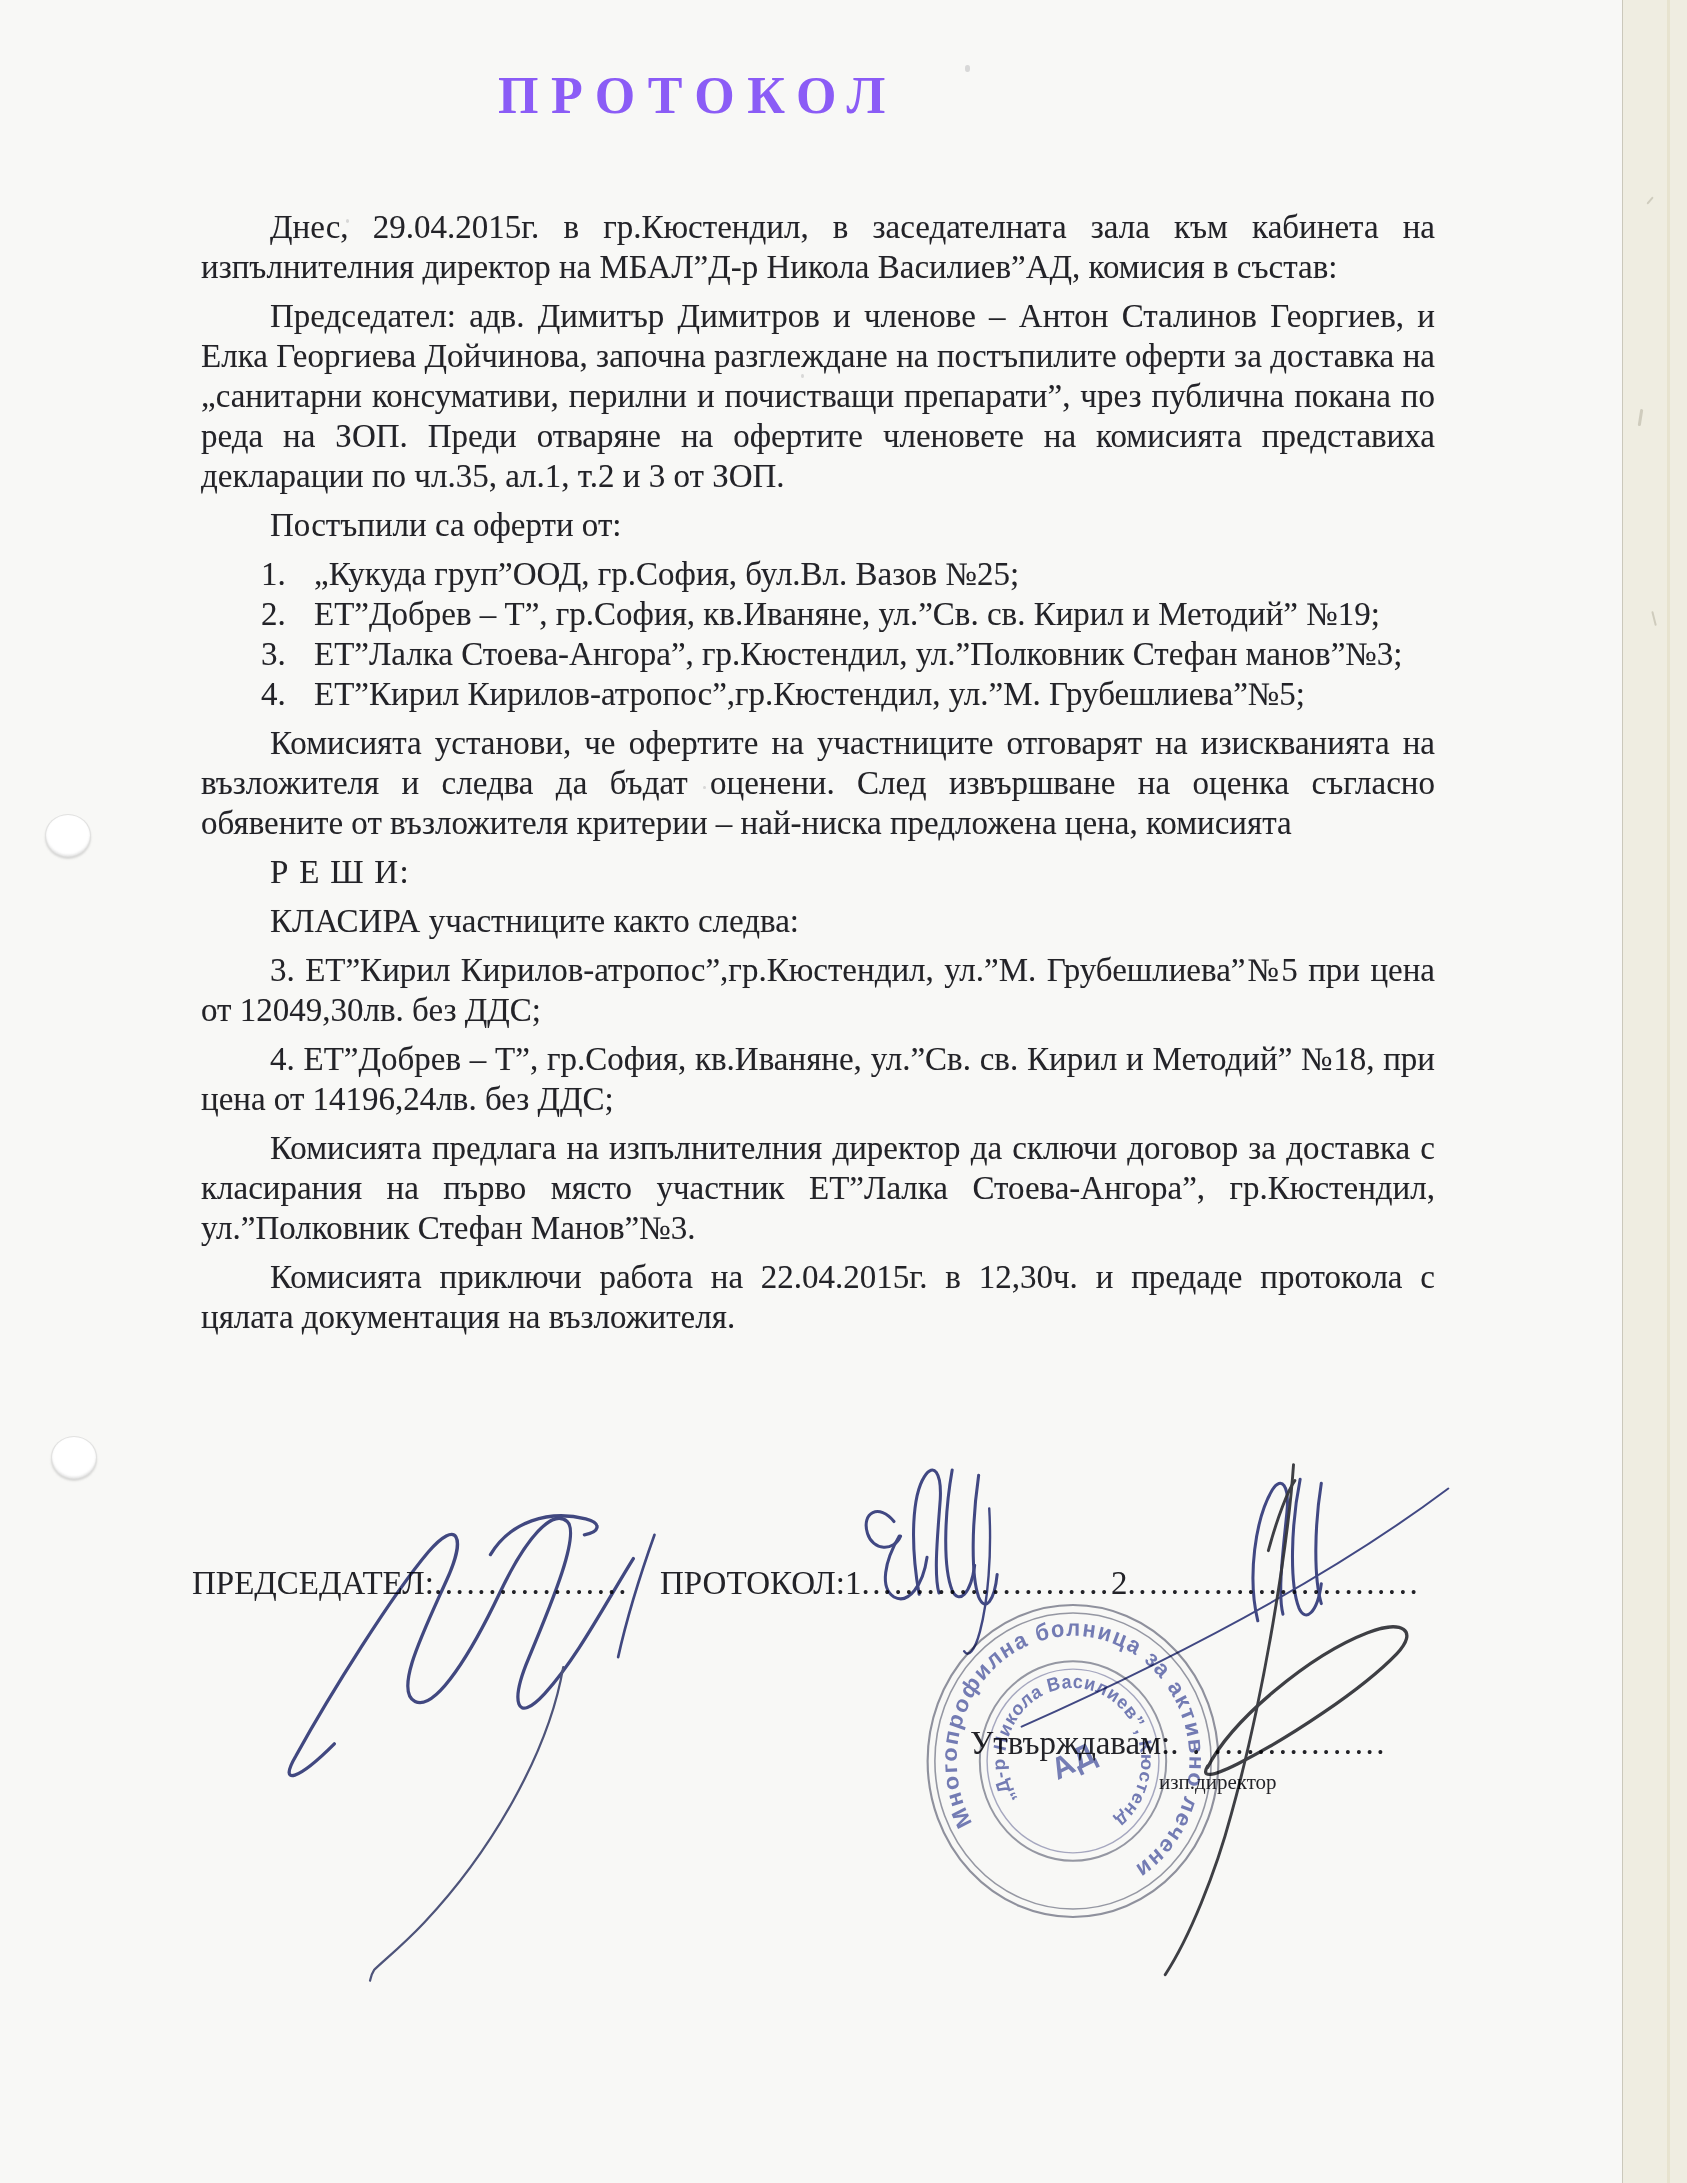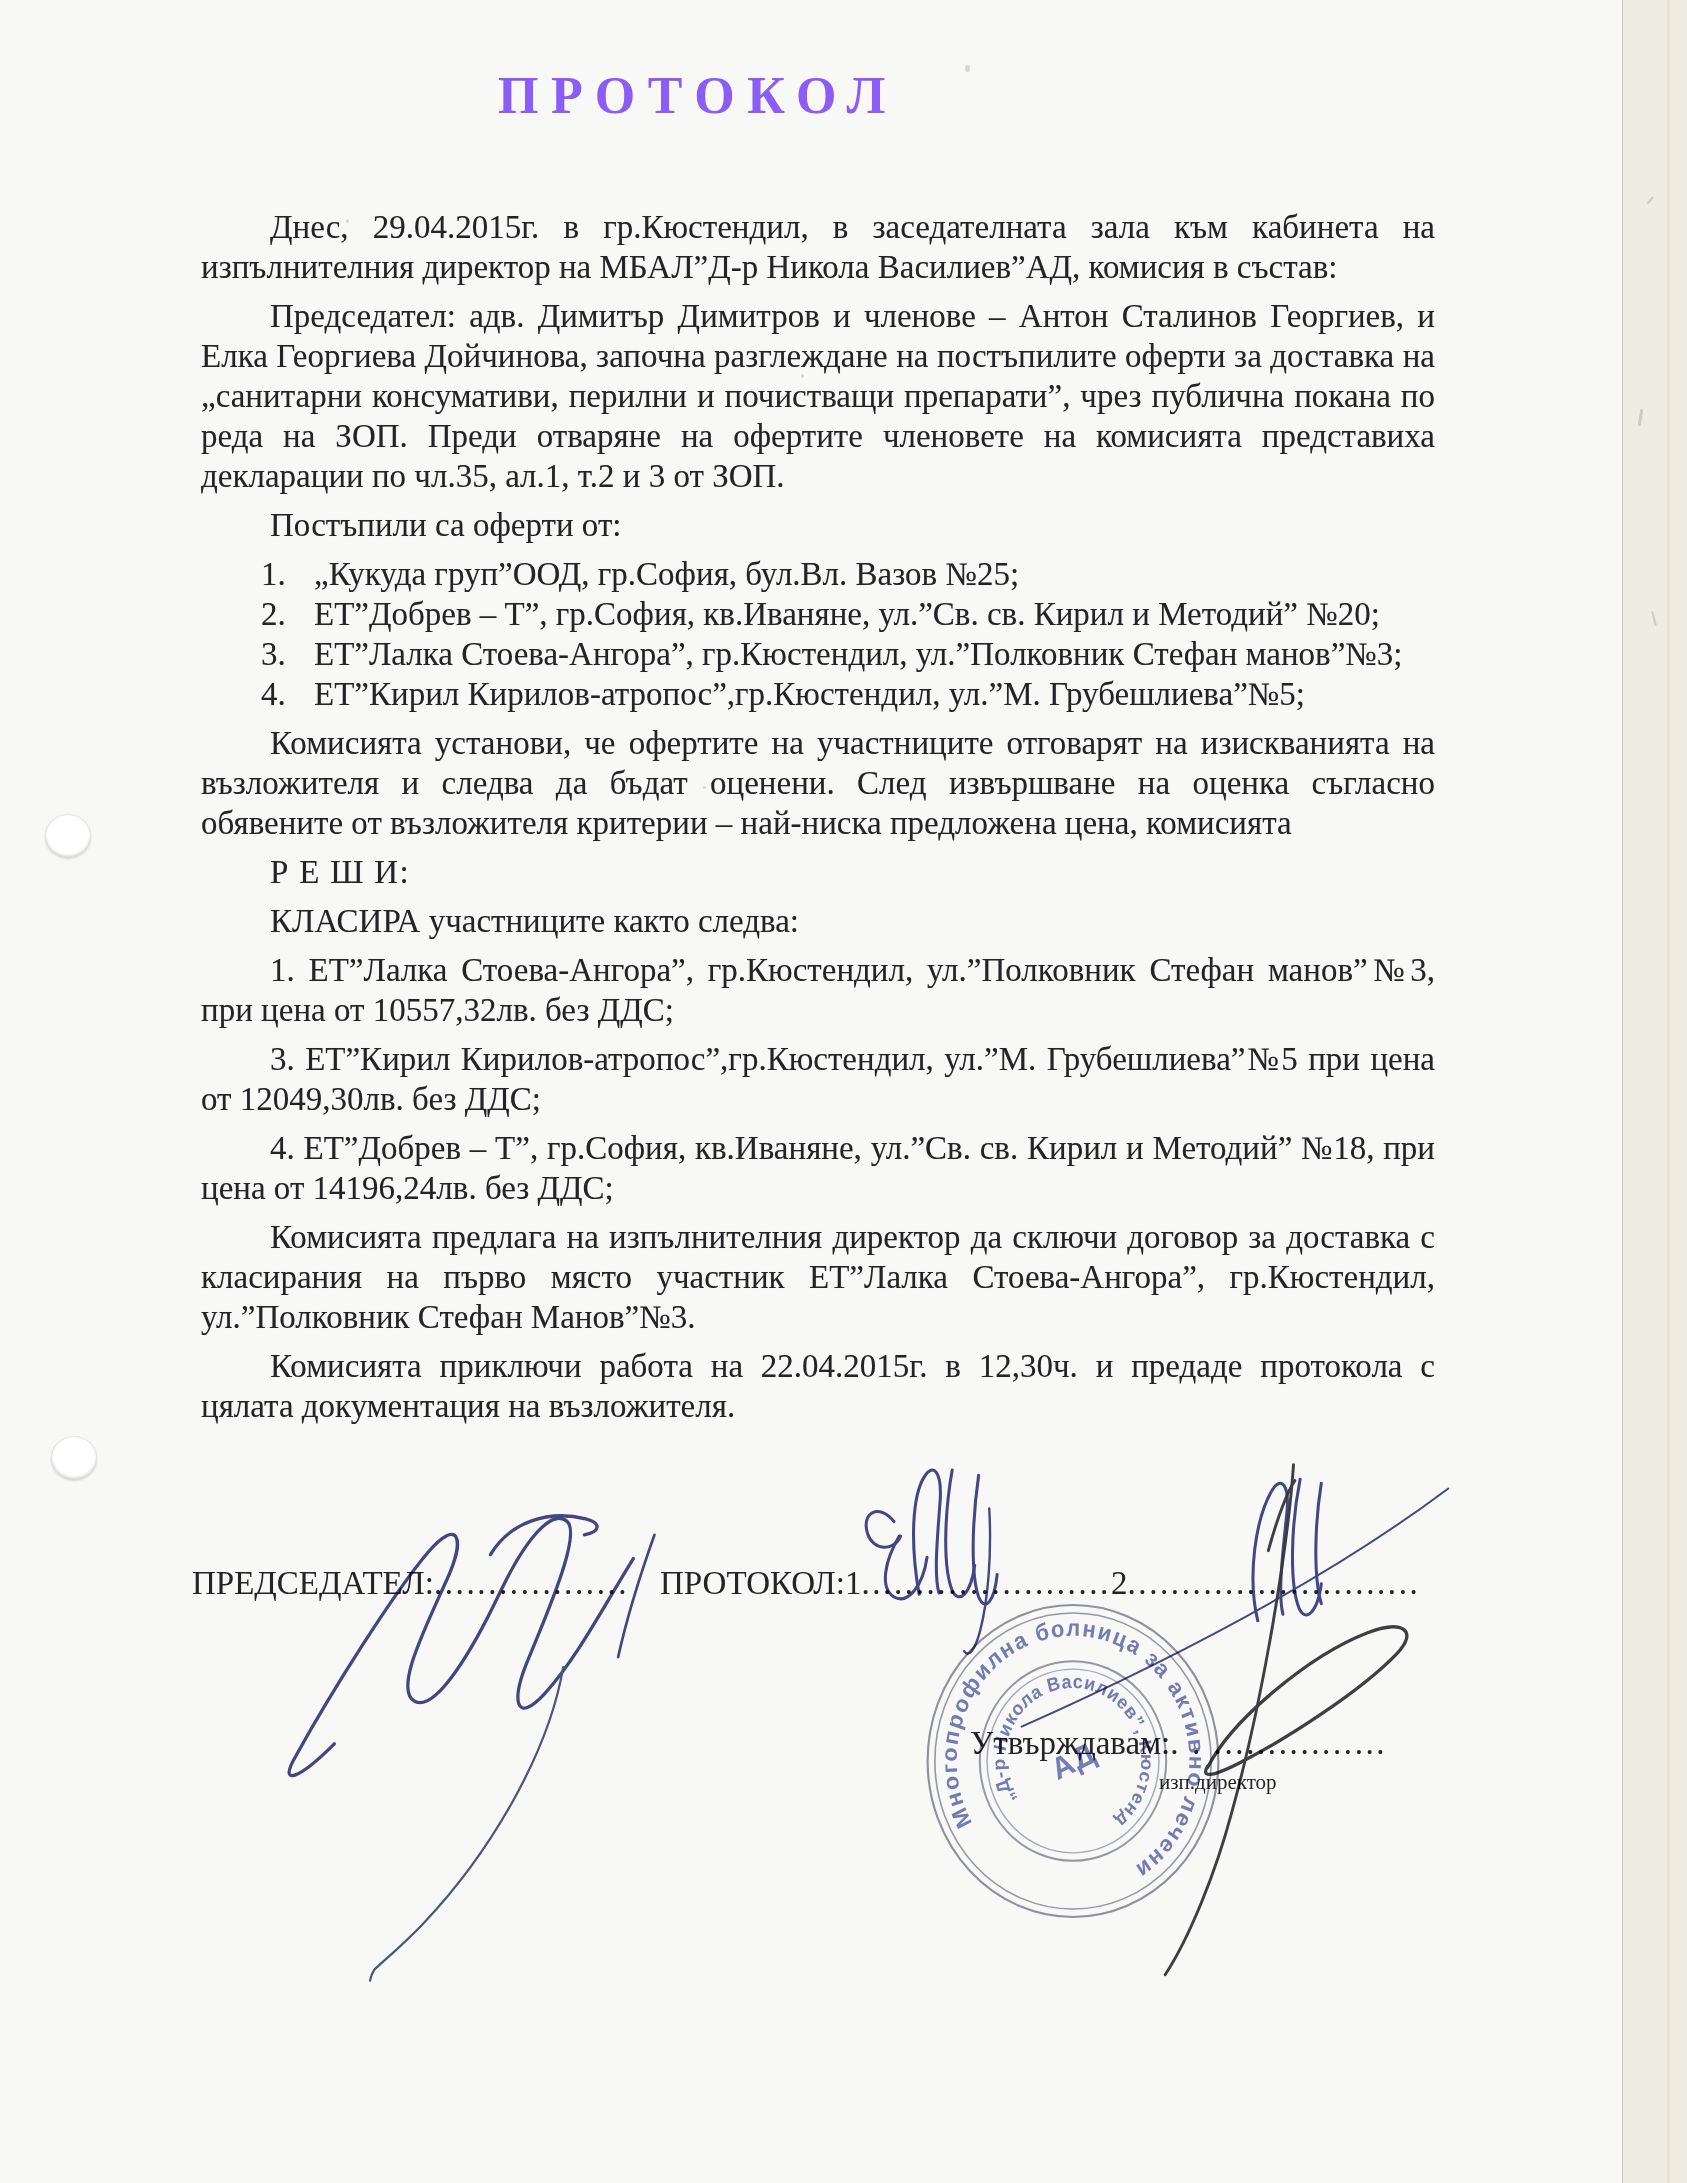--- a/index.html
+++ b/index.html
@@ -93,38 +93,37 @@
     <p class="just ind">Председател: адв. Димитър Димитров и членове – Антон Сталинов Георгиев, и Елка Георгиева Дойчинова, започна разглеждане на постъпилите оферти за доставка на „санитарни консумативи, перилни и почистващи препарати”, чрез публична покана по реда на ЗОП. Преди отваряне на офертите членовете на комисията представиха декларации по чл.35, ал.1, т.2 и 3 от ЗОП.</p>
     <p class="ind">Постъпили са оферти от:</p>
 
     <div class="offers">
       <div class="offer-row">
         <span class="offer-num">1.</span>
         <span class="offer-text">„Кукуда груп”ООД, гр.София, бул.Вл. Вазов №25;</span>
       </div>
       <div class="offer-row">
         <span class="offer-num">2.</span>
-        <span class="offer-text">ЕТ”Добрев – Т”, гр.София, кв.Иваняне, ул.”Св. св. Кирил и Методий” №20;</span>
+        <span class="offer-text">ЕТ”Добрев – Т”, гр.София, кв.Иваняне, ул.”Св. св. Кирил и Методий” №19;</span>
       </div>
       <div class="offer-row">
         <span class="offer-num">3.</span>
         <span class="offer-text">ЕТ”Лалка Стоева-Ангора”, гр.Кюстендил, ул.”Полковник Стефан манов”№3;</span>
       </div>
       <div class="offer-row">
         <span class="offer-num">4.</span>
         <span class="offer-text">ЕТ”Кирил Кирилов-атропос”,гр.Кюстендил, ул.”М. Грубешлиева”№5;</span>
       </div>
     </div>
 
     <p class="just ind">Комисията установи, че офертите на участниците отговарят на изискванията на възложителя и следва да бъдат оценени. След извършване на оценка съгласно обявените от възложителя критерии – най-ниска предложена цена, комисията</p>
 
     <p class="decision">Р Е Ш И:</p>
     <p class="ranking-heading">КЛАСИРА участниците както следва:</p>
 
-    <p class="just ind rank-1">1. ЕТ”Лалка Стоева-Ангора”, гр.Кюстендил, ул.”Полковник Стефан манов”№3, при цена от 10557,32лв. без ДДС;</p>
     <p class="just ind rank-3">3. ЕТ”Кирил Кирилов-атропос”,гр.Кюстендил, ул.”М. Грубешлиева”№5 при цена от 12049,30лв. без ДДС;</p>
     <p class="just ind rank-4">4. ЕТ”Добрев – Т”, гр.София, кв.Иваняне, ул.”Св. св. Кирил и Методий” №18, при цена от 14196,24лв. без ДДС;</p>
 
     <p class="just ind">Комисията предлага на изпълнителния директор да сключи договор за доставка с класирания на първо място участник ЕТ”Лалка Стоева-Ангора”, гр.Кюстендил, ул.”Полковник Стефан Манов”№3.</p>
     <p class="just ind">Комисията приключи работа на 22.04.2015г. в 12,30ч. и предаде протокола с цялата документация на възложителя.</p>
   </div>
 
   <div class="sig-line sig-chairman">
     <span>ПРЕДСЕДАТЕЛ:</span><span class="dots">..................</span>
   </div>

